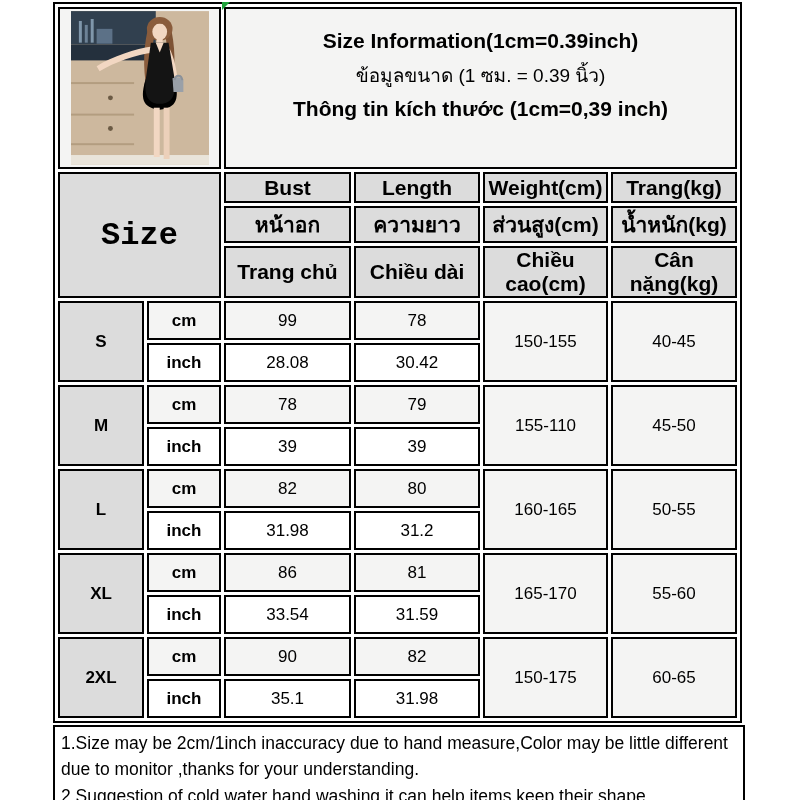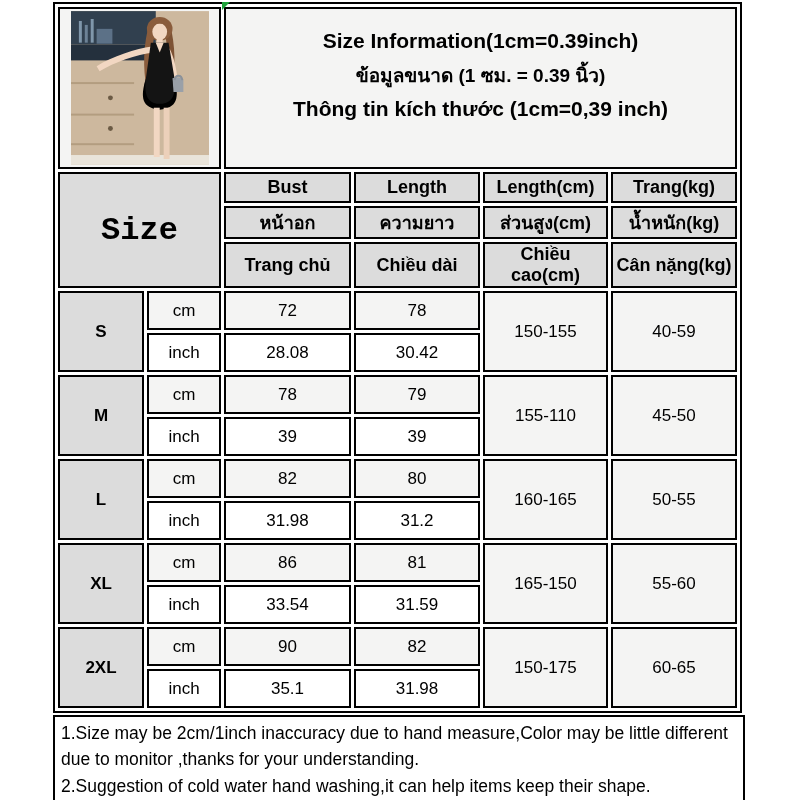--- a/index.html
+++ b/index.html
@@ -26,28 +26,28 @@
   td.gray{background:#dcdcdc;}
   td.light{background:#f4f4f3;}
   td.white{background:#ffffff;}
 
   
   td.photo-cell{height:158px;background:#f4f4f3;}
   td.title-cell{background:#f4f4f3;}
   .photo-wrap{display:flex;justify-content:center;align-items:center;height:100%;}
   .titles{display:flex;flex-direction:column;justify-content:center;gap:7px;height:100%;padding-bottom:26px;box-sizing:border-box;}
   .title-en,.title-vi{font-size:21px;font-weight:bold;}
-  .title-th{font-size:19px;font-weight:bold;}
+  .title-th{font-size:19px;font-weight:normal;}
 
   
   td.size-head{font-size:32px;font-weight:bold;font-family:Liberation Mono, monospace;}
-  td.head{height:27px;font-size:18px;font-weight:bold;margin-left:32px;}
-
-  
-  td.lab{font-weight:normal;font-size:17px;}
+  td.head{height:27px;font-size:21px;font-weight:bold;margin-left:32px;}
+
+  
+  td.lab{font-weight:bold;font-size:17px;}
   td.size-lab{font-weight:bold;font-size:20px;}
   tr.data-row td{height:35px;font-size:17px;}
 
   
   .attention{
     margin-top:2px;
     border:2px solid #000;
     height:142px;
     box-sizing:border-box;
     padding:3px 6px;
@@ -125,43 +125,43 @@
               <div class="title-th">ข้อมูลขนาด (1 ซม. = 0.39 นิ้ว)</div>
               <div class="title-vi">Thông tin kích thước (1cm=0,39 inch)</div>
             </div>
           </td>
         </tr>
 
         <tr>
           <td class="gray size-head" colspan="2" rowspan="3">Size</td>
           <td class="gray head">Bust</td>
           <td class="gray head">Length</td>
-          <td class="gray head">Length(cm)</td>
+          <td class="gray head">Weight(cm)</td>
           <td class="gray head">Trang(kg)</td>
         </tr>
         <tr>
           <td class="gray head">หน้าอก</td>
           <td class="gray head">ความยาว</td>
           <td class="gray head">ส่วนสูง(cm)</td>
           <td class="gray head">น้ำหนัก(kg)</td>
         </tr>
         <tr>
           <td class="gray head">Trang chủ</td>
           <td class="gray head">Chiều dài</td>
           <td class="gray head">Chiều cao(cm)</td>
           <td class="gray head">Cân nặng(kg)</td>
         </tr>
 
   <tr class="data-row">
     <td class="gray size-lab" rowspan="2">S</td>
     <td class="light lab">cm</td>
-    <td class="light">72</td>
+    <td class="light">99</td>
     <td class="light">78</td>
     <td class="light" rowspan="2">150-155</td>
-    <td class="light" rowspan="2">40-59</td>
+    <td class="light" rowspan="2">40-45</td>
   </tr>
   <tr class="data-row">
     <td class="white lab">inch</td>
     <td class="white">28.08</td>
     <td class="white">30.42</td>
   </tr>
 
   <tr class="data-row">
     <td class="gray size-lab" rowspan="2">M</td>
     <td class="light lab">cm</td>
@@ -188,21 +188,21 @@
     <td class="white lab">inch</td>
     <td class="white">31.98</td>
     <td class="white">31.2</td>
   </tr>
 
   <tr class="data-row">
     <td class="gray size-lab" rowspan="2">XL</td>
     <td class="light lab">cm</td>
     <td class="light">86</td>
     <td class="light">81</td>
-    <td class="light" rowspan="2">165-150</td>
+    <td class="light" rowspan="2">165-170</td>
     <td class="light" rowspan="2">55-60</td>
   </tr>
   <tr class="data-row">
     <td class="white lab">inch</td>
     <td class="white">33.54</td>
     <td class="white">31.59</td>
   </tr>
 
   <tr class="data-row">
     <td class="gray size-lab" rowspan="2">2XL</td>

